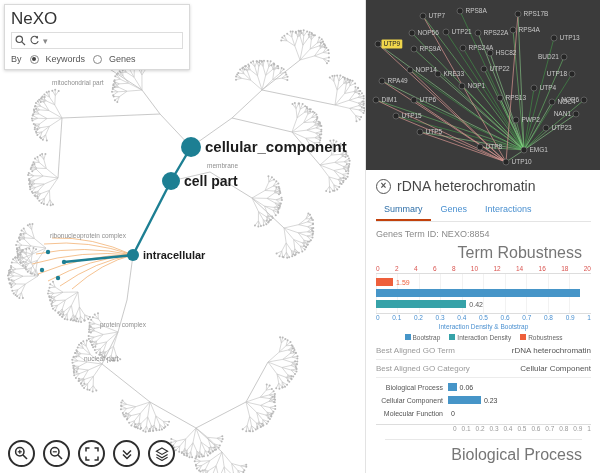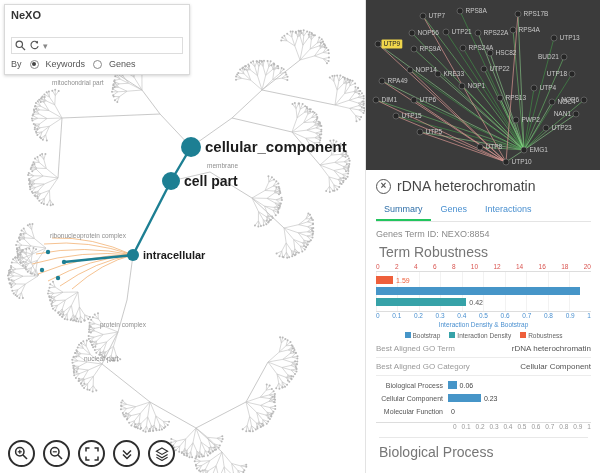--- a/index.html
+++ b/index.html
@@ -6,21 +6,21 @@
   html,body{background:#fff;}
   body{font-family:"Liberation Sans",sans-serif;}
   .app{position:relative;width:600px;height:473px;overflow:hidden;background:#fff;}
 
   
   .left-pane{position:absolute;left:0;top:0;width:365px;height:473px;background:#fff;}
   #tree-svg{position:absolute;left:0;top:0;}
 
   .search-card{position:absolute;left:4px;top:4px;width:186px;background:#fff;border:1px solid #d9d9d9;
     box-shadow:0 1px 3px rgba(0,0,0,.18);padding:4px 6px 5px;z-index:6;}
-  .brand{font-size:11px;font-weight:bold;color:#333;margin-bottom:16px;}
+  .brand{font-size:17px;font-weight:normal;color:#333;margin-bottom:3px;}
   .search-row{display:flex;align-items:center;border:1px solid #ddd;background:#fff;padding:2px 3px;gap:3px;}
   .search-input{flex:1;border:none;outline:none;font-size:9px;color:#333;min-width:0;background:transparent;}
   .search-input::placeholder{color:#b8b8b8;}
   .icon-btn{display:inline-flex;align-items:center;justify-content:center;cursor:pointer;color:#666;flex:none;}
   .caret{font-size:9px;color:#888;}
   .by-row{display:flex;align-items:center;gap:8px;font-size:9px;color:#555;margin-top:5px;}
   .opt{display:inline-flex;align-items:center;gap:7px;cursor:pointer;}
   .radio{width:9px;height:9px;border:1px solid #8a8a8a;border-radius:50%;display:inline-block;position:relative;background:#fff;}
   .radio.sel::after{content:'';position:absolute;left:1.5px;top:1.5px;right:1.5px;bottom:1.5px;background:#444;border-radius:50%;}
 
@@ -32,23 +32,23 @@
   .right-pane{position:absolute;left:365px;top:0;width:235px;height:473px;background:#fff;border-left:1px solid #e3e3e3;}
   .network-panel{position:absolute;left:0;top:0;width:235px;height:170px;background:#3b3b3b;overflow:hidden;}
 
   .details{position:absolute;left:0;top:170px;width:235px;height:303px;background:#fff;padding:8px 10px 0;overflow:hidden;}
   .details-header{display:flex;align-items:center;gap:6px;}
   .close-btn{width:15px;height:15px;border:1.5px solid #555;border-radius:50%;color:#555;font-size:10px;line-height:12px;
     text-align:center;flex:none;cursor:pointer;font-weight:bold;}
   .details-title{font-size:14px;color:#474747;font-weight:500;}
   .tabs{display:flex;gap:2px;border-bottom:1px solid #e4e4e4;margin-top:6px;}
   .tab{font-size:9px;color:#4a90d0;padding:4px 8px 5px;cursor:pointer;}
-  .tab.active{border-bottom:2px solid #22c55e;color:#2f6fa8;}
+  .tab.active{border-bottom:2px solid #c2410c;color:#2f6fa8;}
   .term-id{font-size:9px;color:#8a8a8a;margin:7px 0 2px;}
-  .section-title{font-size:14px;color:#767676;margin:5px 3px 3px;}
+  .section-title{font-size:16px;color:#767676;margin:5px 9px 3px;text-align:right;}
   .ruled{border-top:1px solid #e8e8e8;padding-top:6px;margin-top:7px;}
 
   .tick-row{display:flex;justify-content:space-between;font-size:6.5px;line-height:1.2;color:#999;}
   #rb-top-ticks{margin-top:2px;}
   #rb-bars{border-top:1px solid #ddd;border-bottom:1px solid #ddd;padding:3px 0;
     background-image:repeating-linear-gradient(to right,#f2f2f2 0 1px,transparent 1px 21.5px);}
   .bar-row{display:flex;align-items:center;height:11px;}
   .bar{height:8px;flex:none;}
   .bar-label{font-size:7px;margin-left:3px;color:#555;}
   .axis-label{font-size:6.5px;color:#4a90d0;text-align:center;margin-top:1px;}

